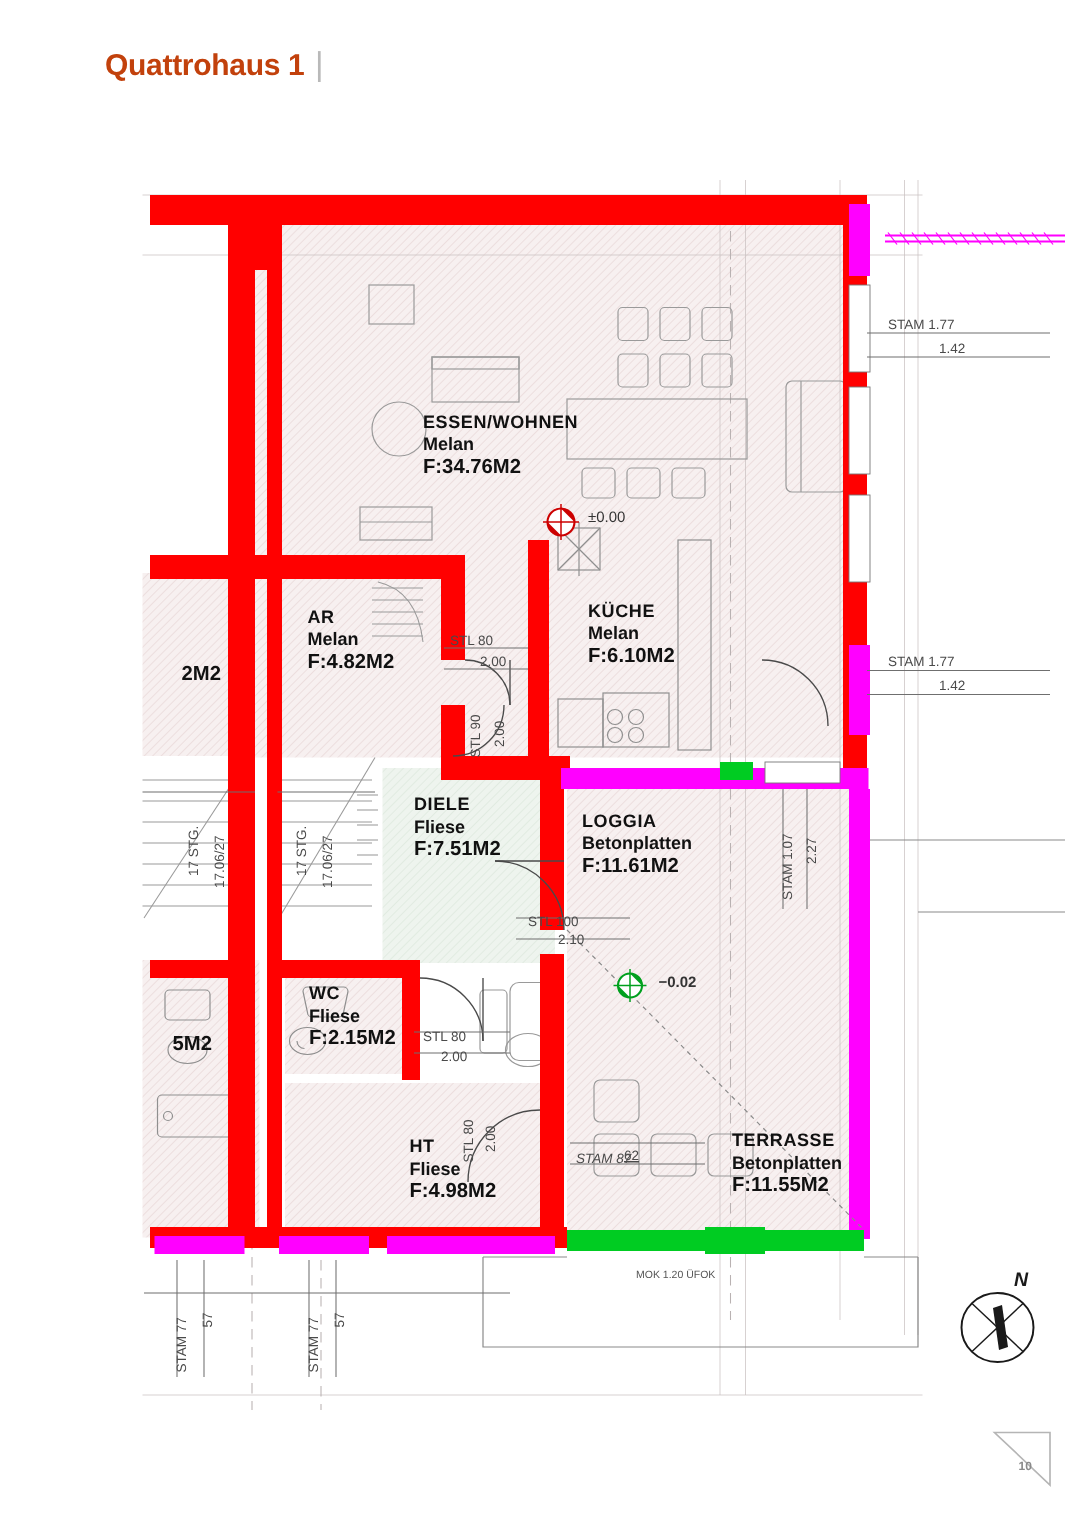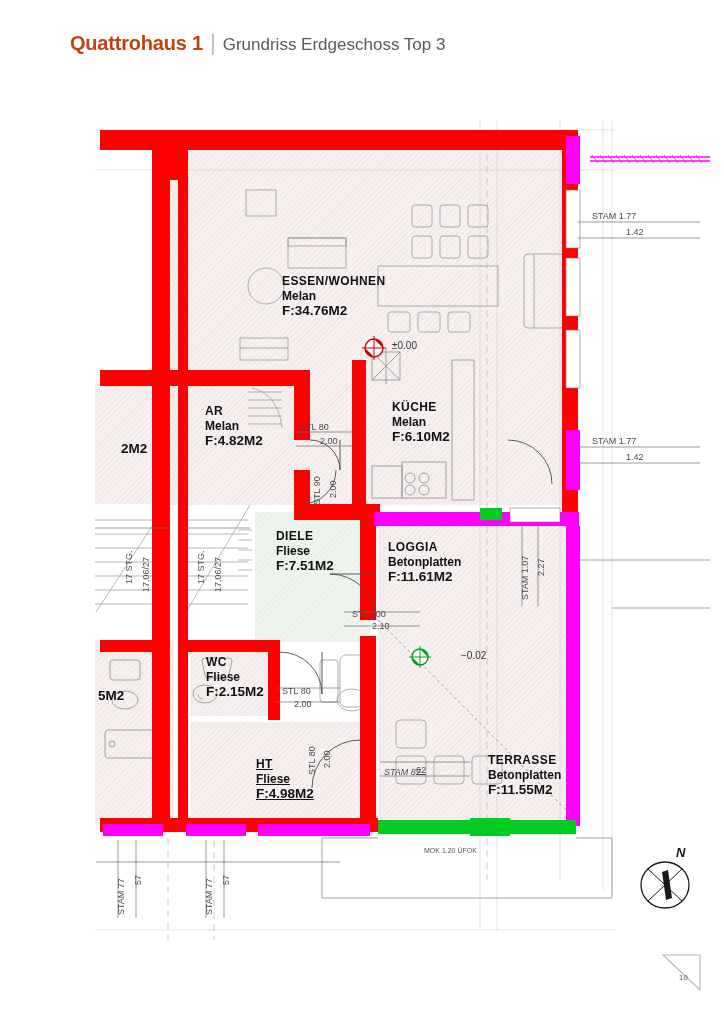--- a/index.html
+++ b/index.html
@@ -29,21 +29,20 @@
   .tiny{position:absolute;font-size:7px;color:#555;white-space:nowrap;}
   .pgno{position:absolute;font-size:8px;color:#8a8a8a;font-weight:bold;}
   .ncomp{position:absolute;font-size:13px;font-weight:bold;font-style:italic;color:#1a1a1a;}
 </style>
 </head>
 <body>
 
 <div id="header">
   <span class="brand">Quattrohaus 1</span>
   <span class="divider">|</span>
-  <span class="subtitle">Grundriss Erdgeschoss Top 3</span>
 </div>
 
 <div id="plan">
 
 <svg width="724" height="1024" viewBox="0 0 724 1024">
   <defs>
     <pattern id="hatch" width="4" height="4" patternUnits="userSpaceOnUse" patternTransform="rotate(45)">
       <rect width="4" height="4" fill="#f7f0f0"></rect>
       <line x1="0" y1="0" x2="0" y2="4" stroke="#e9d9d9" stroke-width="1"></line>
     </pattern>
@@ -361,41 +360,41 @@
   <div class="mt">Betonplatten</div>
   <div class="ar">F:11.61M2</div>
 </div>
 
 <div class="roomlbl" style="left:206px;top:655px;">
   <div class="nm">WC</div>
   <div class="mt">Fliese</div>
   <div class="ar">F:2.15M2</div>
 </div>
 
-<div class="roomlbl" style="left:256px;top:757px;text-decoration:underline;">
+<div class="roomlbl" style="left:273px;top:757px;">
   <div class="nm">HT</div>
   <div class="mt">Fliese</div>
   <div class="ar">F:4.98M2</div>
 </div>
 
 <div class="roomlbl" style="left:488px;top:753px;">
   <div class="nm">TERRASSE</div>
   <div class="mt">Betonplatten</div>
   <div class="ar">F:11.55M2</div>
 </div>
 
 <div class="roomlbl" style="left:101px;top:441px;margin-left:20px;">
   <div class="ar">2M2</div>
 </div>
-<div class="roomlbl" style="left:98px;top:688px;">
+<div class="roomlbl" style="left:115px;top:688px;">
   <div class="ar">5M2</div>
 </div>
 
 <div class="lvl" style="left:392px;top:340px;">±0.00</div>
-<div class="lvl" style="left:461px;top:650px;">−0.02</div>
+<div class="lvl" style="left:439px;top:650px;font-weight:bold;">−0.02</div>
 
 <div class="dimtxt" style="left:592px;top:211px;">STAM 1.77</div>
 <div class="dimtxt" style="left:626px;top:227px;">1.42</div>
 
 <div class="dimtxt" style="left:592px;top:436px;">STAM 1.77</div>
 <div class="dimtxt" style="left:626px;top:452px;">1.42</div>
 
 <div class="dimtxt vert" style="left:520px;top:600px;transform:rotate(-90deg);">STAM 1.07</div>
 <div class="dimtxt vert" style="left:536px;top:576px;transform:rotate(-90deg);">2.27</div>
 

